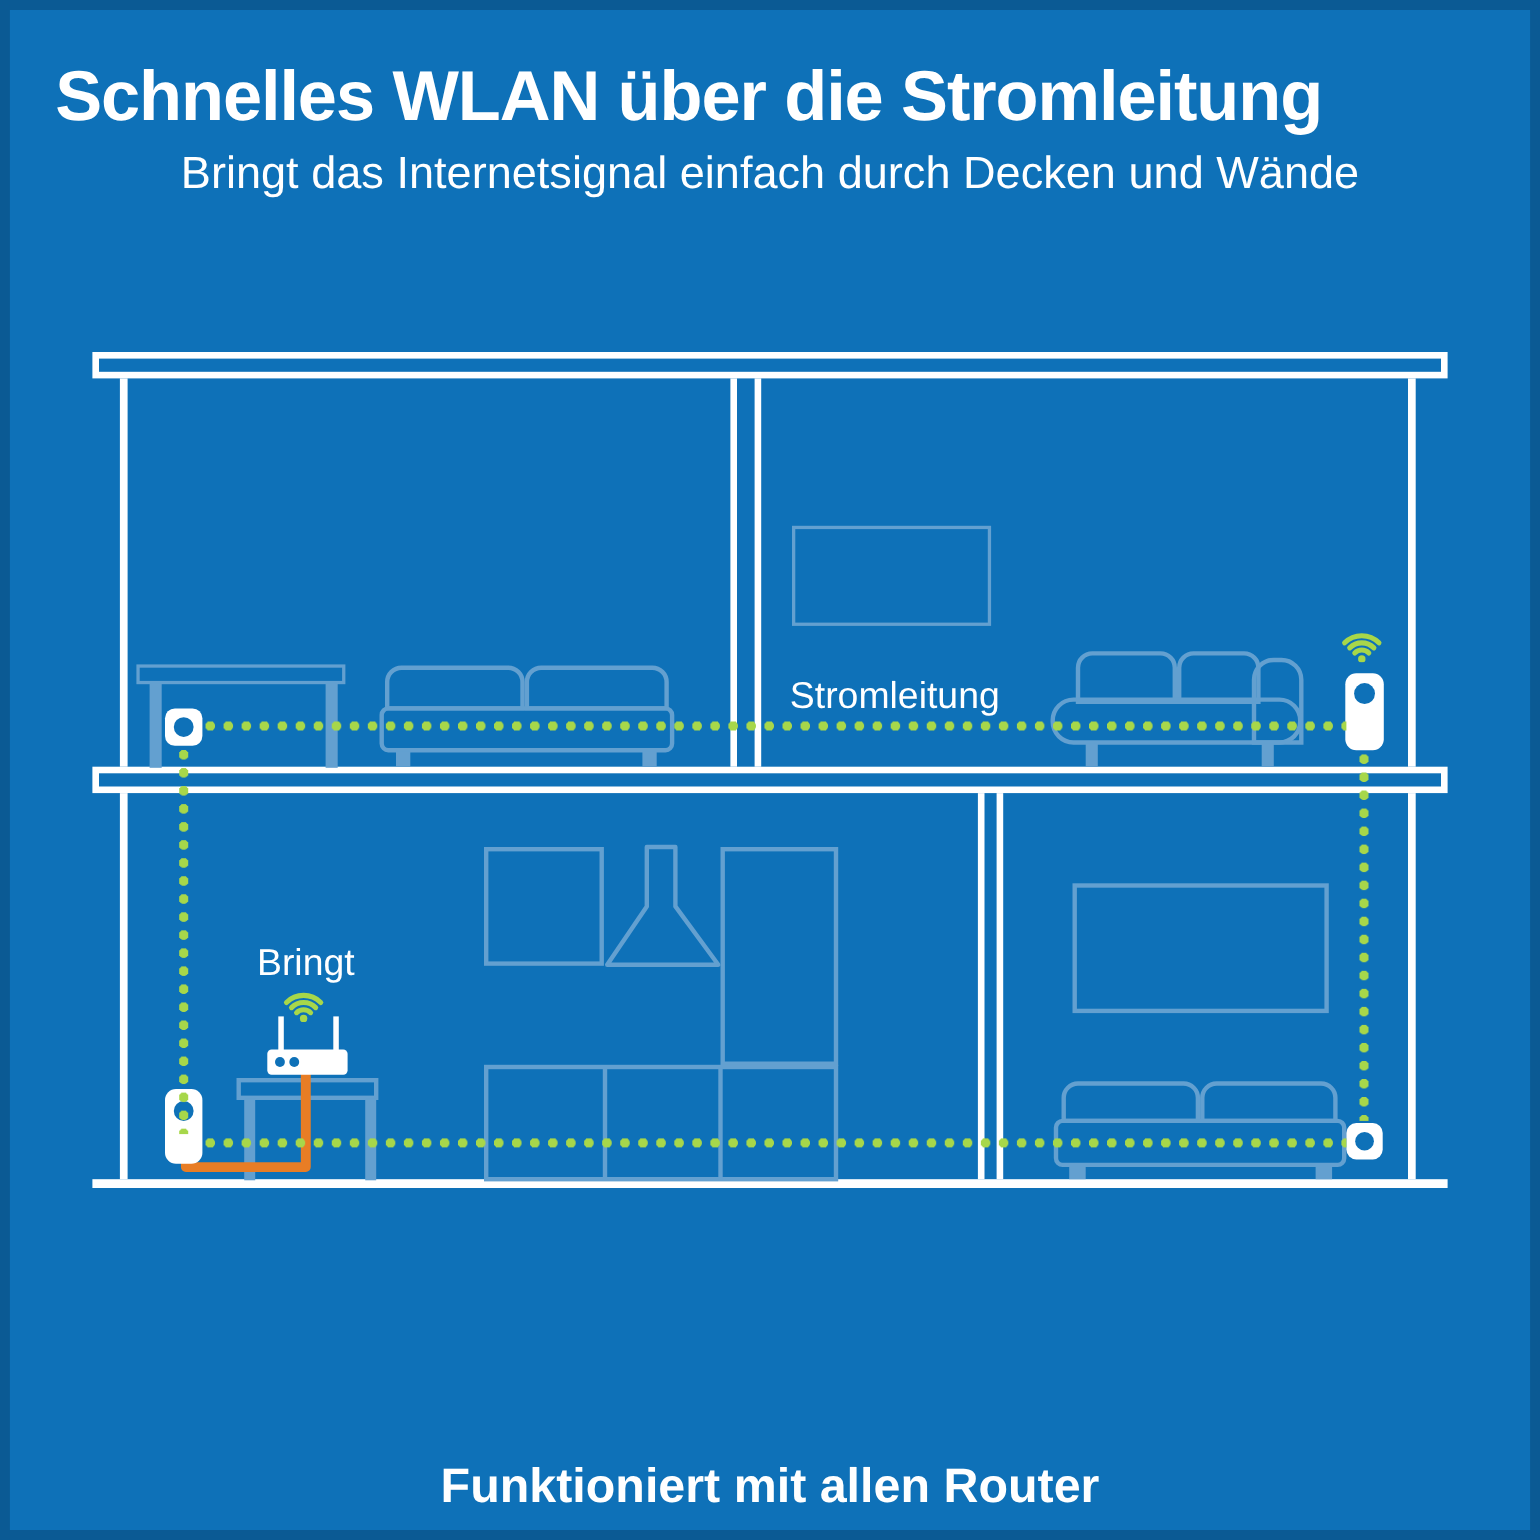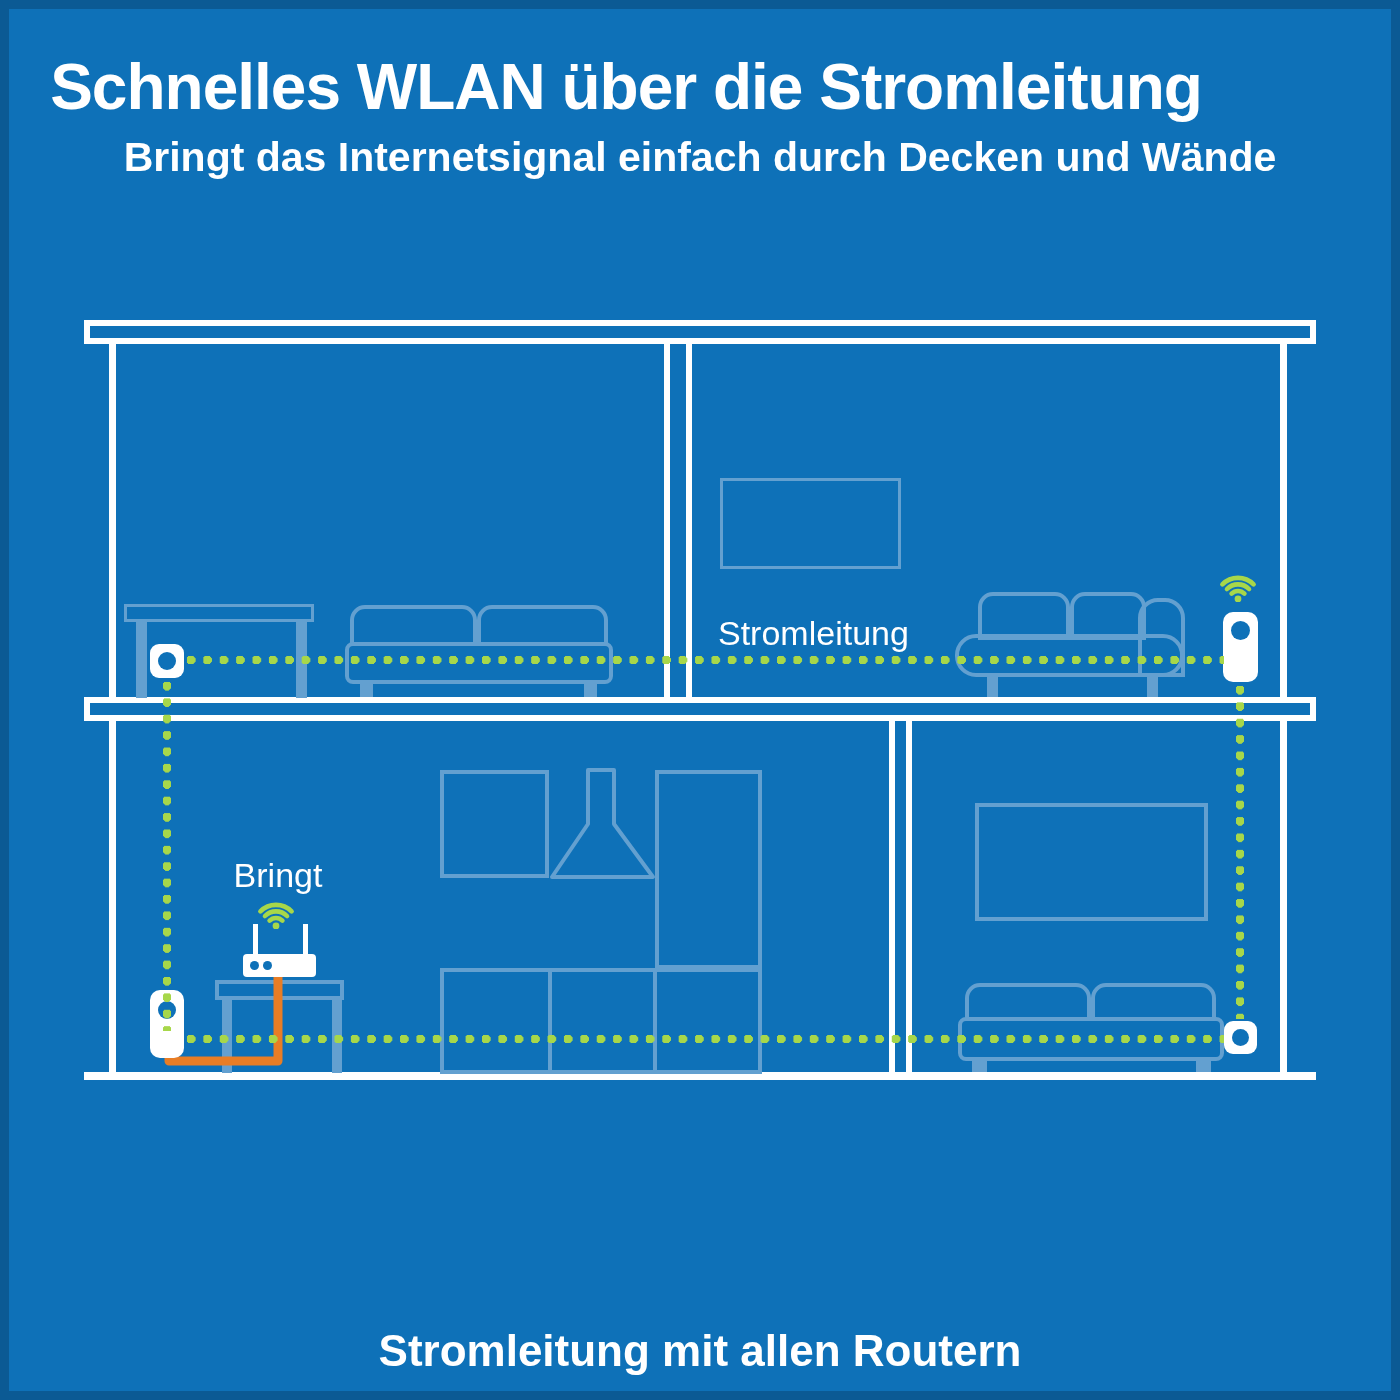--- a/index.html
+++ b/index.html
@@ -14,21 +14,21 @@
   .canvas{
     position:relative;width:1400px;height:1400px;overflow:hidden;
     background:var(--background);
     font-family:"Liberation Sans", sans-serif;
     color:#fff;
   }
   .frame{position:absolute;inset:0;pointer-events:none;box-shadow:inset 0 0 0 9px rgba(8,62,105,0.45);}
   .abs{position:absolute;box-sizing:border-box;}
   
   .title{left:0;top:50px;width:1252px;text-align:center;font-size:64px;font-weight:700;letter-spacing:-1px;}
-  .subtitle{left:0;top:134px;width:1400px;text-align:center;font-size:41px;font-weight:700;}
+  .subtitle{left:0;top:134px;width:1400px;text-align:center;font-size:41px;font-weight:400;}
   .footer-text{left:0;top:1326px;width:1400px;text-align:center;font-size:44px;font-weight:600;}
   .room-label{font-size:34px;font-weight:400;color:#fff;white-space:nowrap;}
   
   .slab{border:6px solid var(--white);background:transparent;}
   .wall{background:var(--white);}
   .groundline{background:var(--white);}
   
   .outline3{border:3px solid var(--furniture);background:transparent;}
   .outline4{border:4px solid var(--furniture);background:transparent;}
   .solidf{background:var(--furniture);}
@@ -144,16 +144,16 @@
     <div class="hole" style="left:8px;top:8px;width:17px;height:17px;"></div>
   </div>
 
   <div class="abs dots-h" style="left:186px;top:655px;width:1038px;"></div>
   <div class="abs dots-h" style="left:186px;top:1034px;width:1038px;"></div>
   <div class="abs dots-v" style="left:162px;top:681px;height:350px;"></div>
   <div class="abs dots-v" style="left:1235px;top:685px;height:334px;"></div>
 
   <div class="abs room-label" style="left:718px;top:614px;">Stromleitung</div>
 
-  <div class="abs footer-text">Stromleitung mit allen Routern</div>
+  <div class="abs footer-text">Funktioniert mit allen Router</div>
 
   <div class="frame"></div>
 </div>
 
 </body></html>

